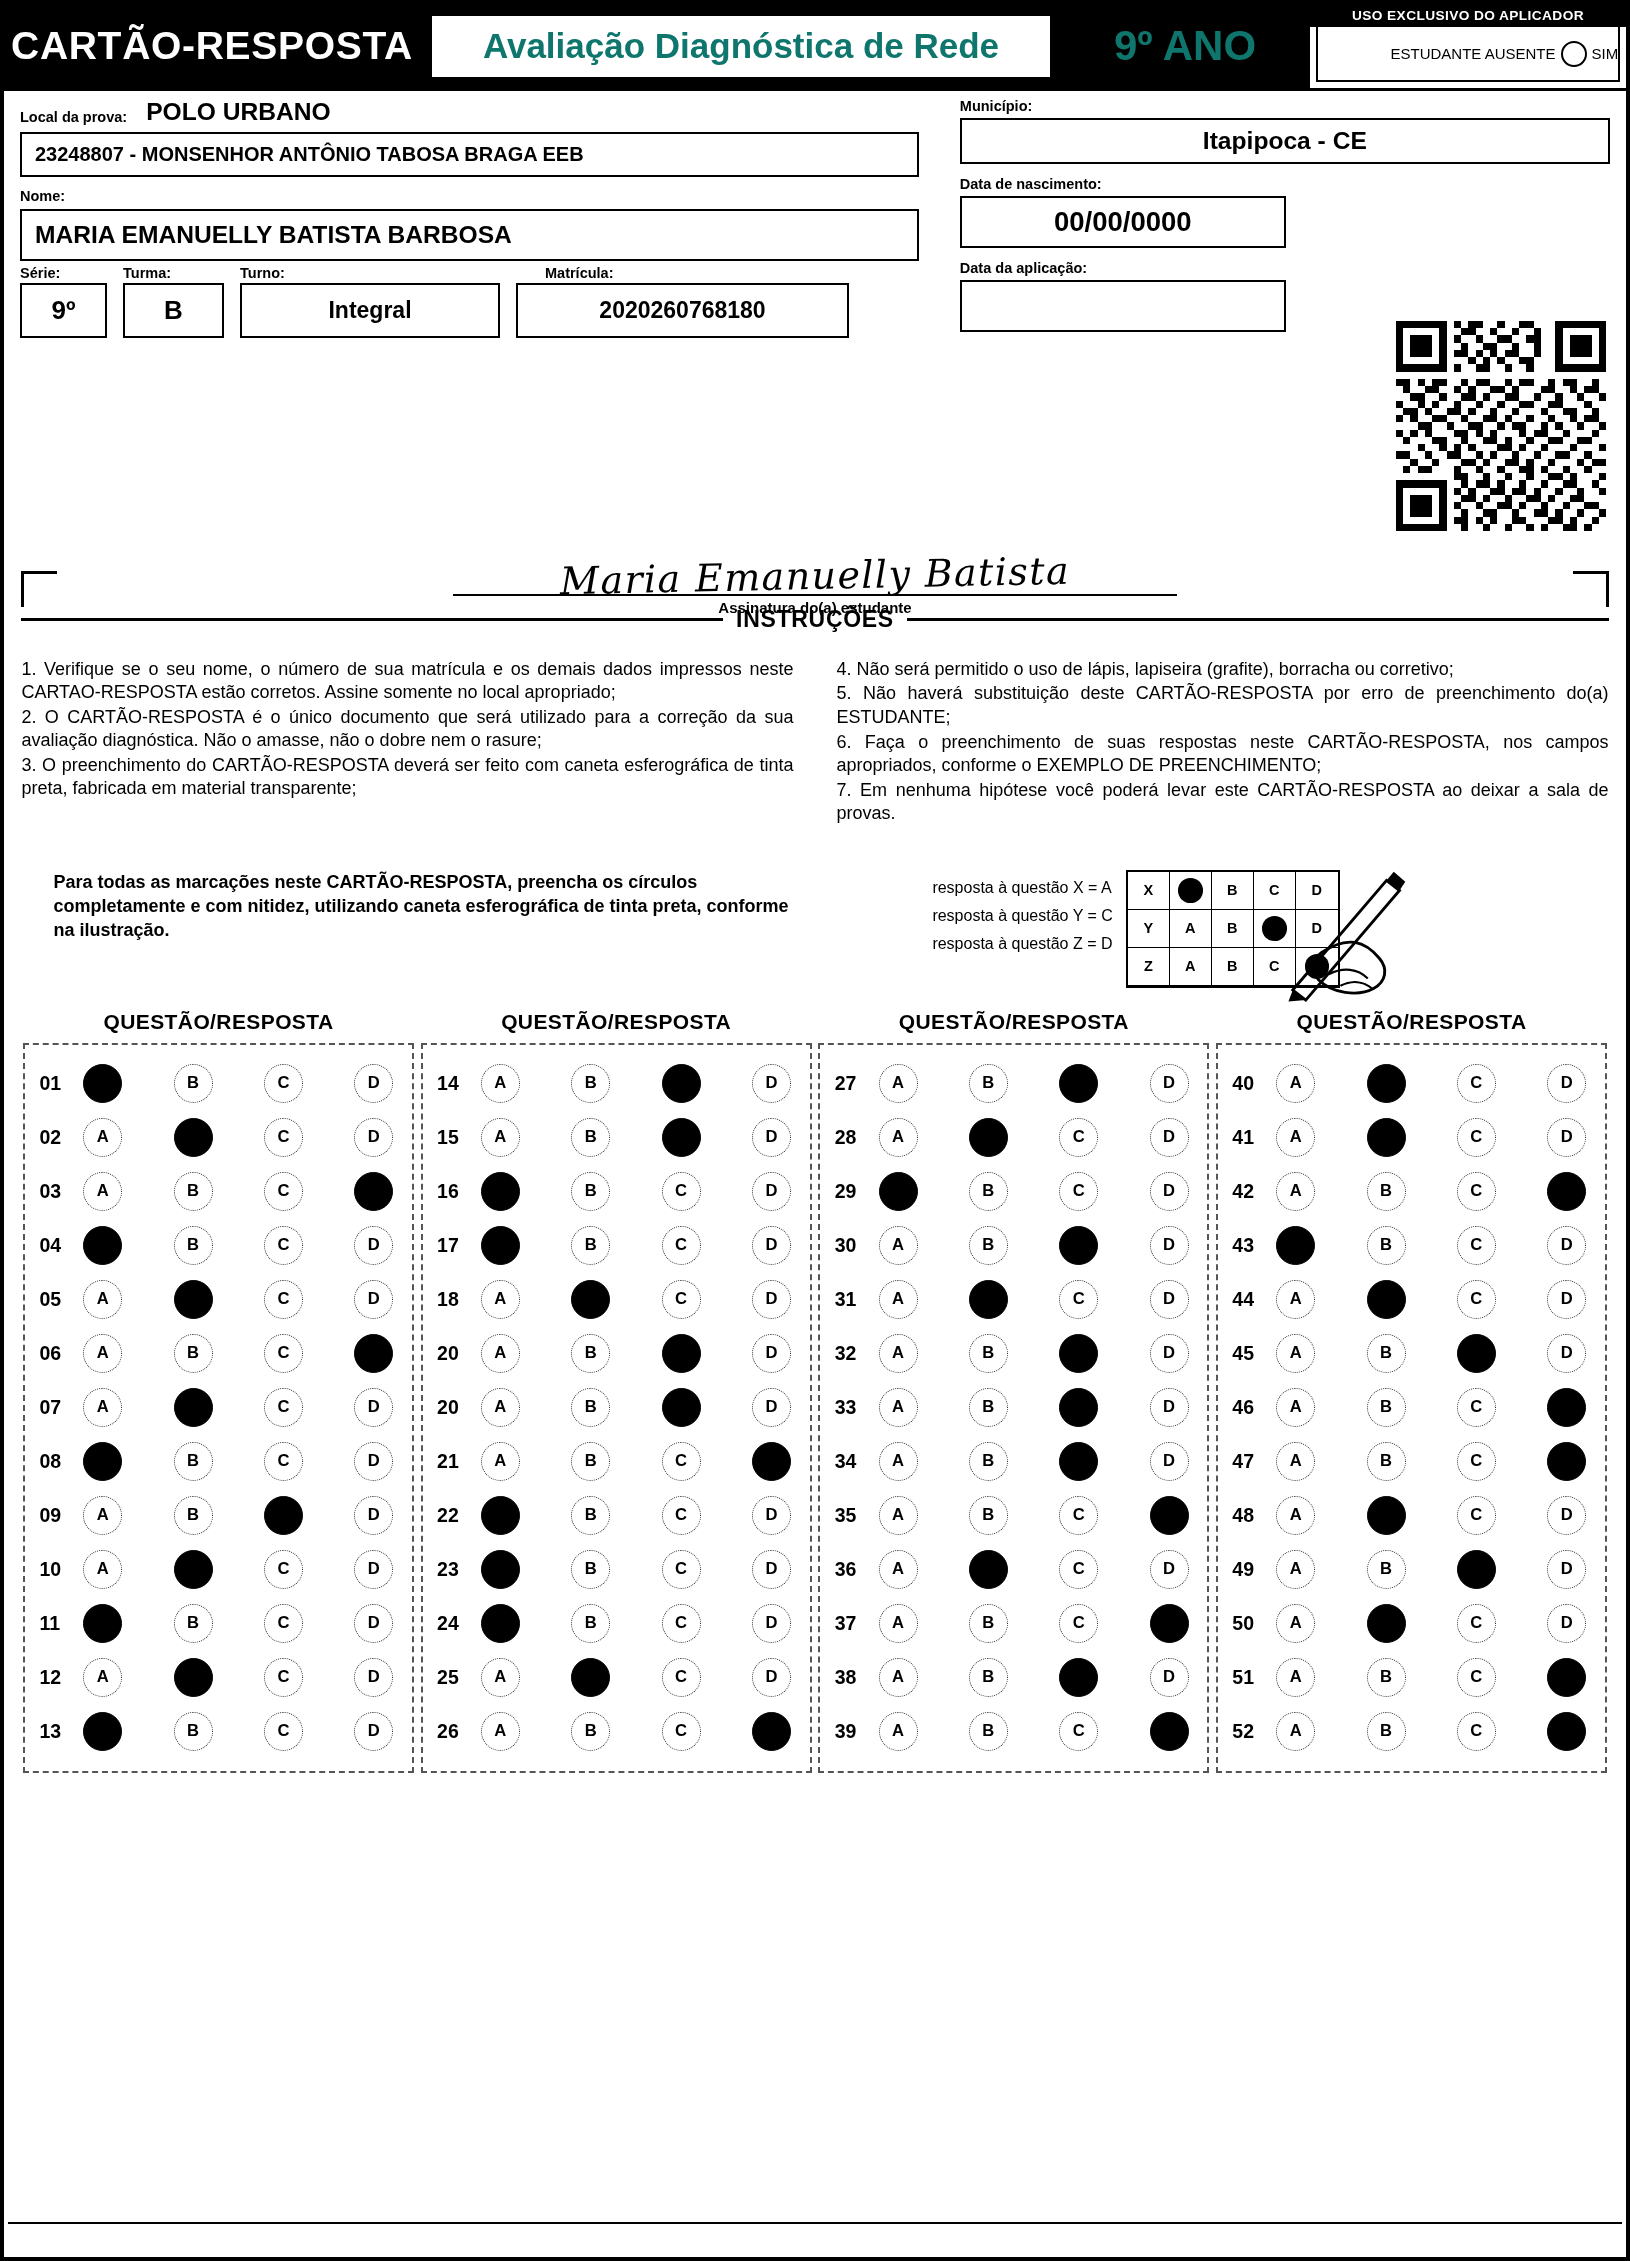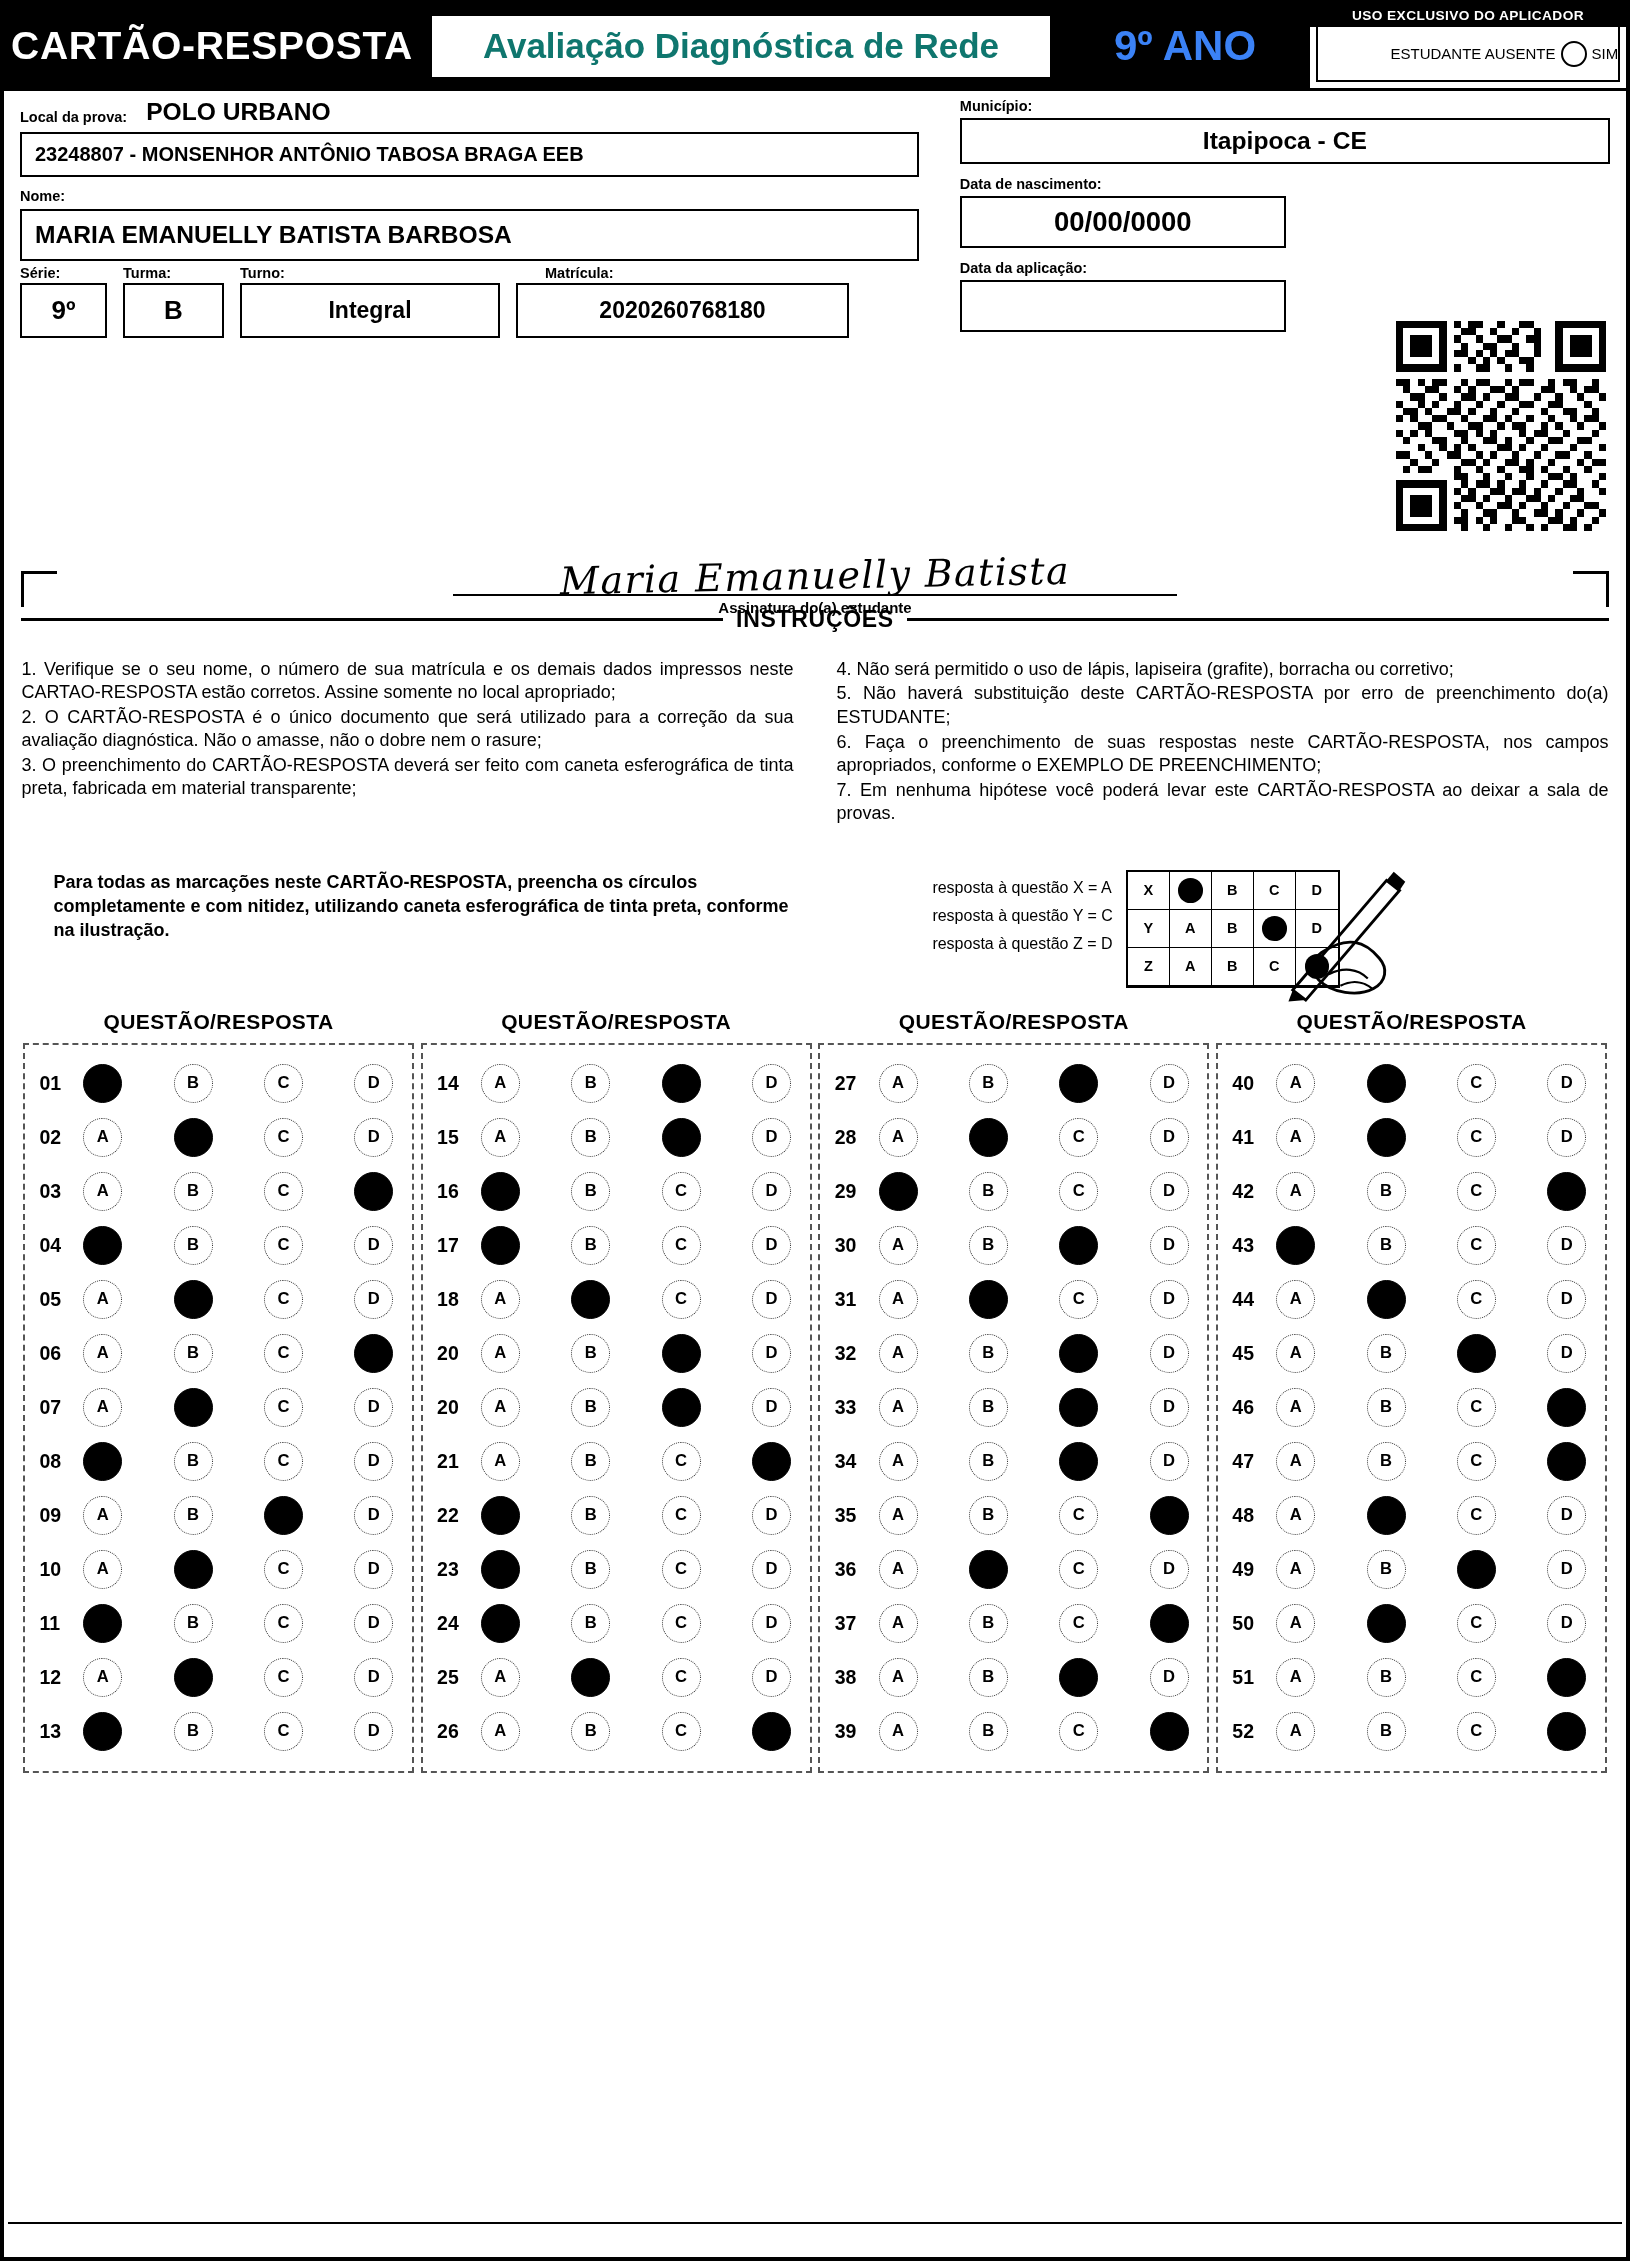--- a/index.html
+++ b/index.html
@@ -61,21 +61,21 @@
     height: 61px;
     display: flex;
     align-items: center;
     justify-content: center;
     font-size: 35px;
     font-weight: bold;
   }
   .hdr-year {
     width: 246px;
     background: #000;
-    color: #3b82f6;
+    color: #0f766e;
     display: flex;
     align-items: center;
     justify-content: center;
     font-size: 42px;
     font-weight: bold;
     box-sizing: border-box;
   }
   .hdr-aplicador {
     width: 318px;
     background: #fff;

